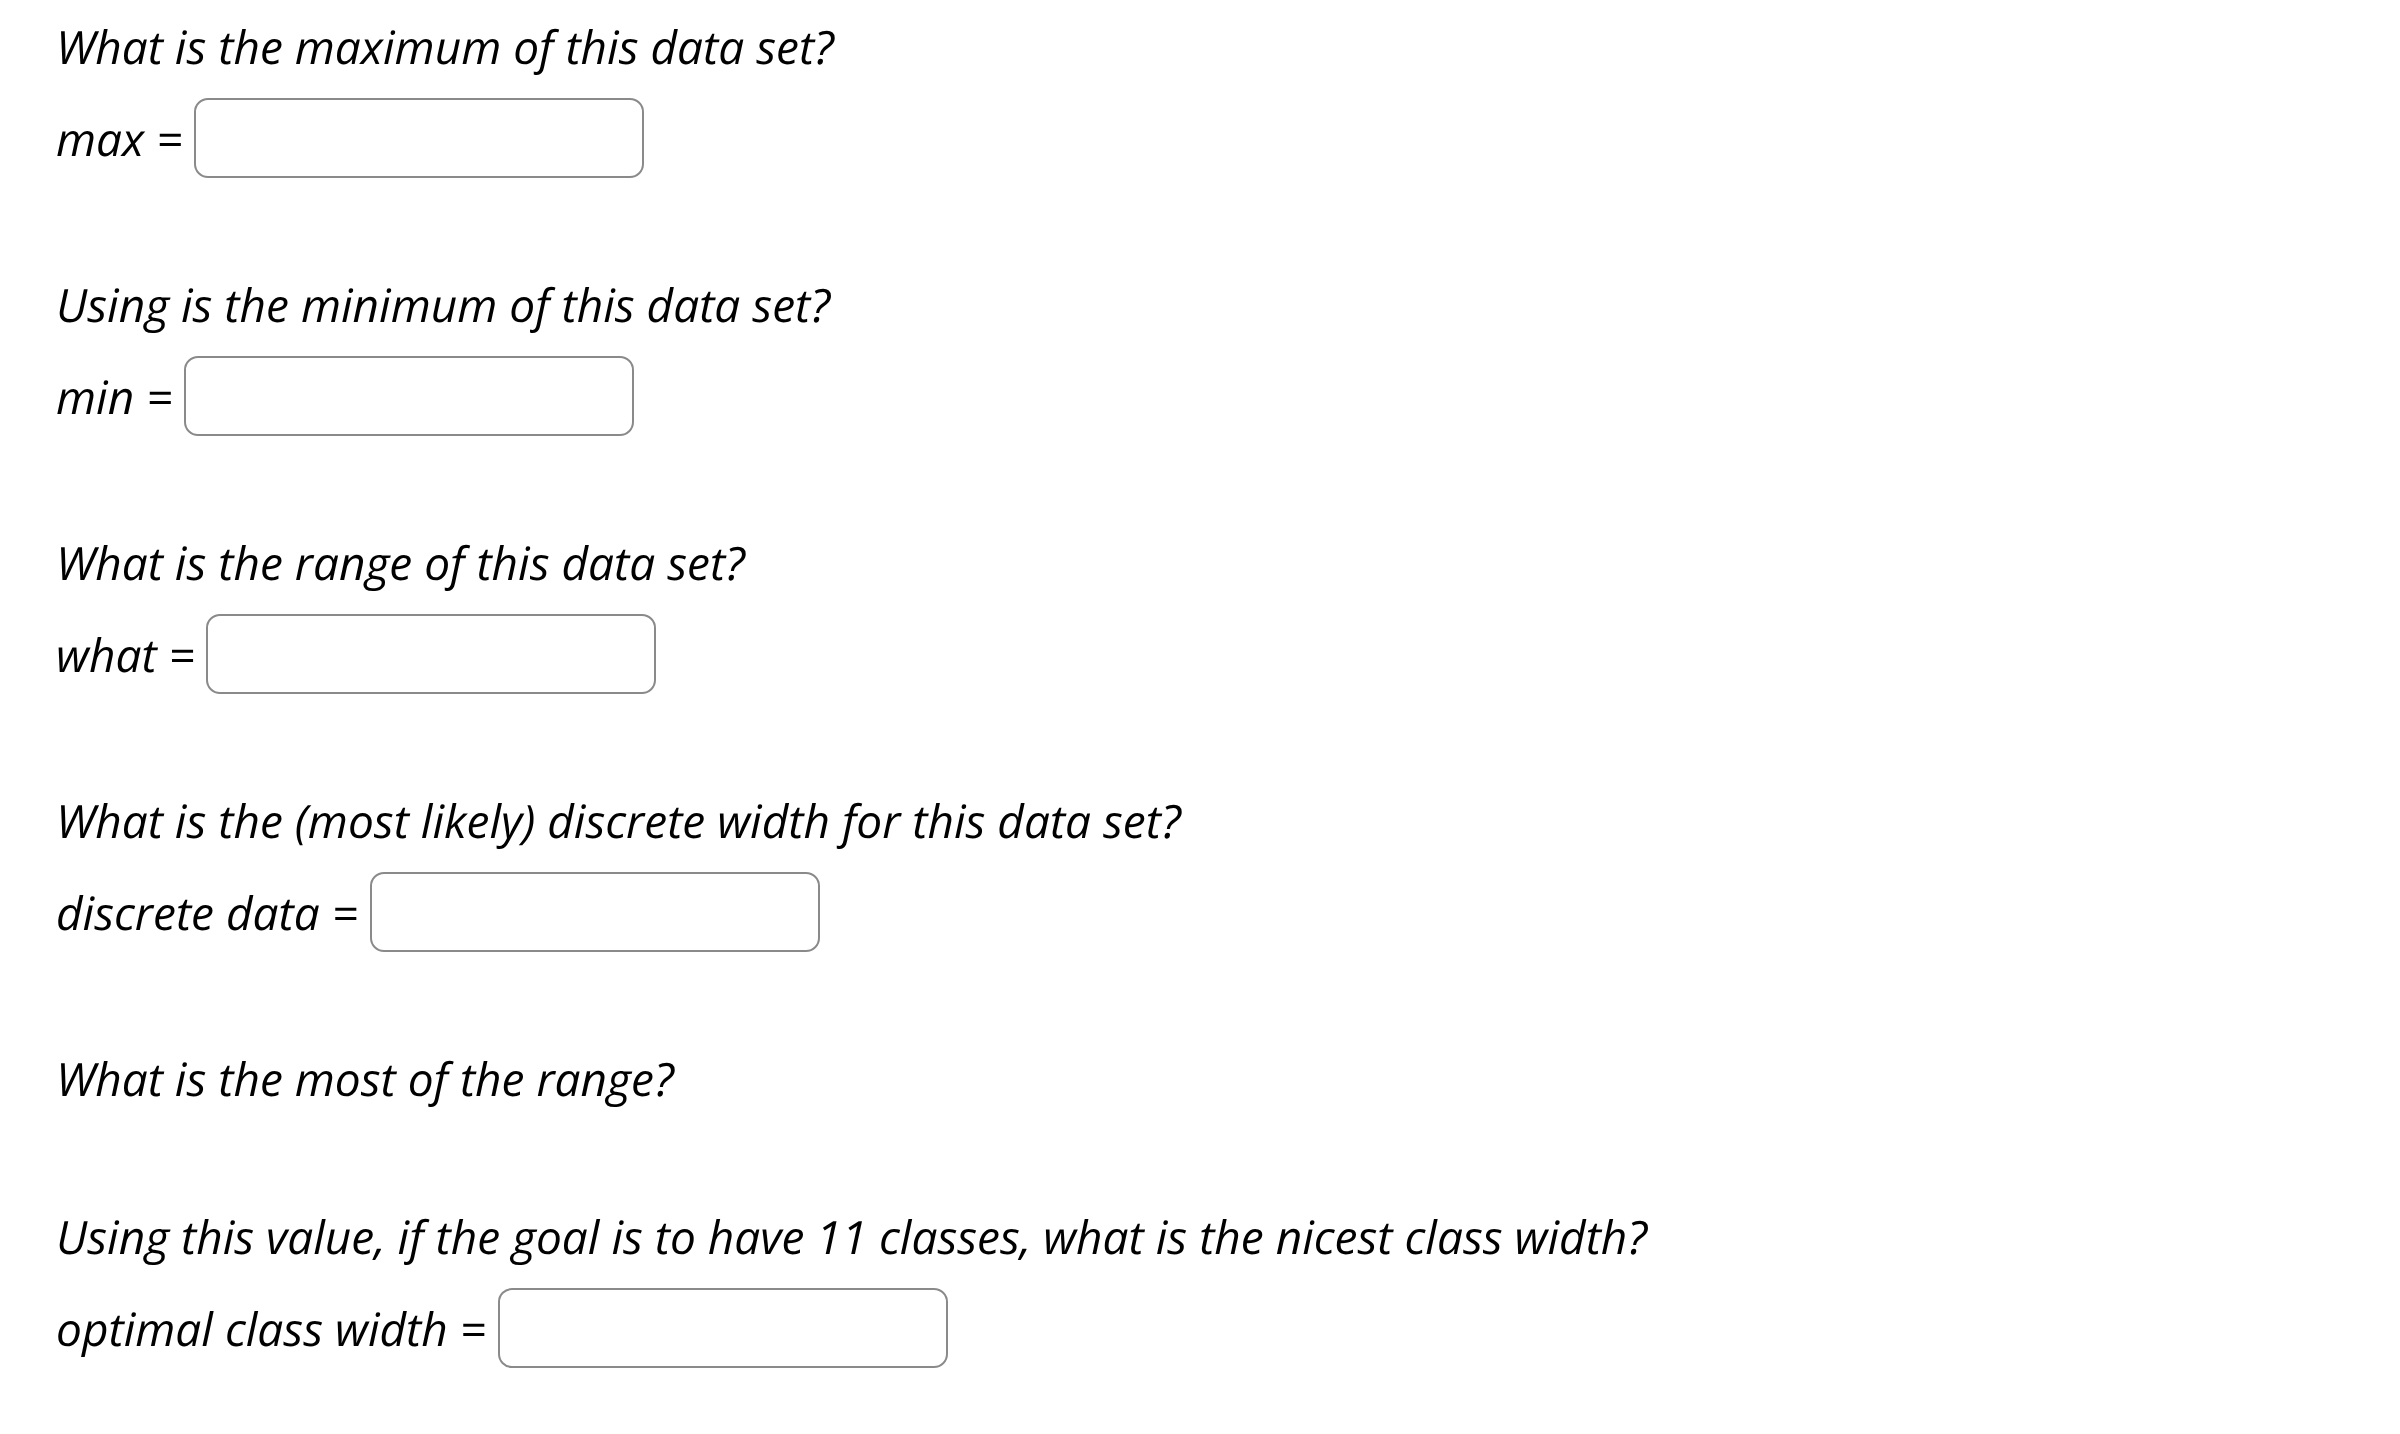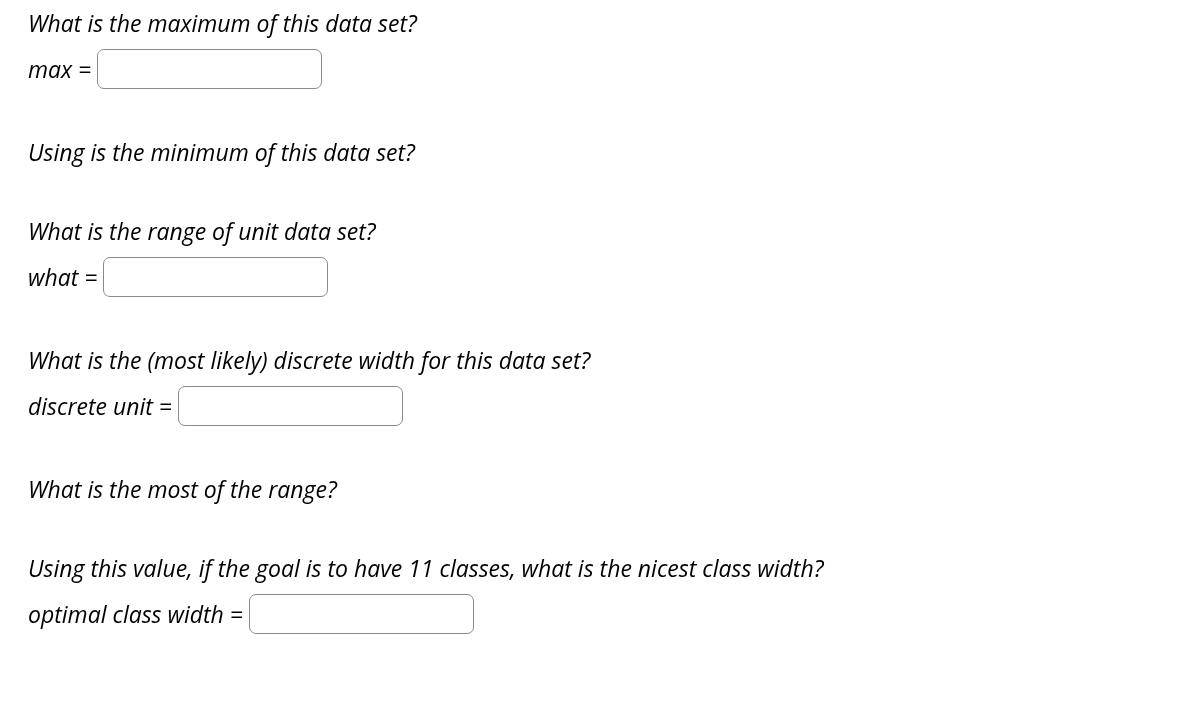--- a/index.html
+++ b/index.html
@@ -50,34 +50,38 @@
 <div class="question-block">
   <div class="question-text">What is the maximum of this data set?</div>
   <div class="answer-line">
     <span class="answer-label">max = </span>
     <input type="text" class="answer-input" value="" style="">
   </div>
 </div>
 
 <div class="question-block">
   <div class="question-text">Using is the minimum of this data set?</div>
+  <div class="answer-line">
+    <span class="answer-label">min = </span>
+    <input type="text" class="answer-input" value="" style="">
+  </div>
 </div>
 
 <div class="question-block">
-  <div class="question-text">What is the range of unit data set?</div>
+  <div class="question-text">What is the range of this data set?</div>
   <div class="answer-line">
     <span class="answer-label">what = </span>
     <input type="text" class="answer-input" value="" style="">
   </div>
 </div>
 
 <div class="question-block">
   <div class="question-text">What is the (most likely) discrete width for this data set?</div>
   <div class="answer-line">
-    <span class="answer-label">discrete unit = </span>
+    <span class="answer-label">discrete data = </span>
     <input type="text" class="answer-input" value="" style="">
   </div>
 </div>
 
 <div class="question-block">
   <div class="question-text">What is the most of the range?</div>
 </div>
 
 <div class="question-block">
   <div class="question-text">Using this value, if the goal is to have 11 classes, what is the nicest class width?</div>

